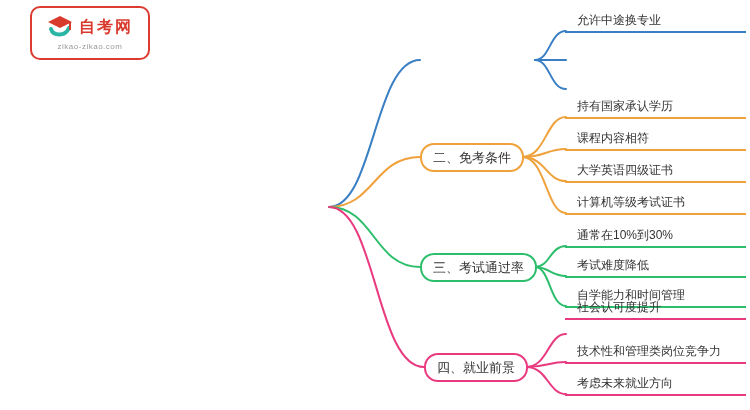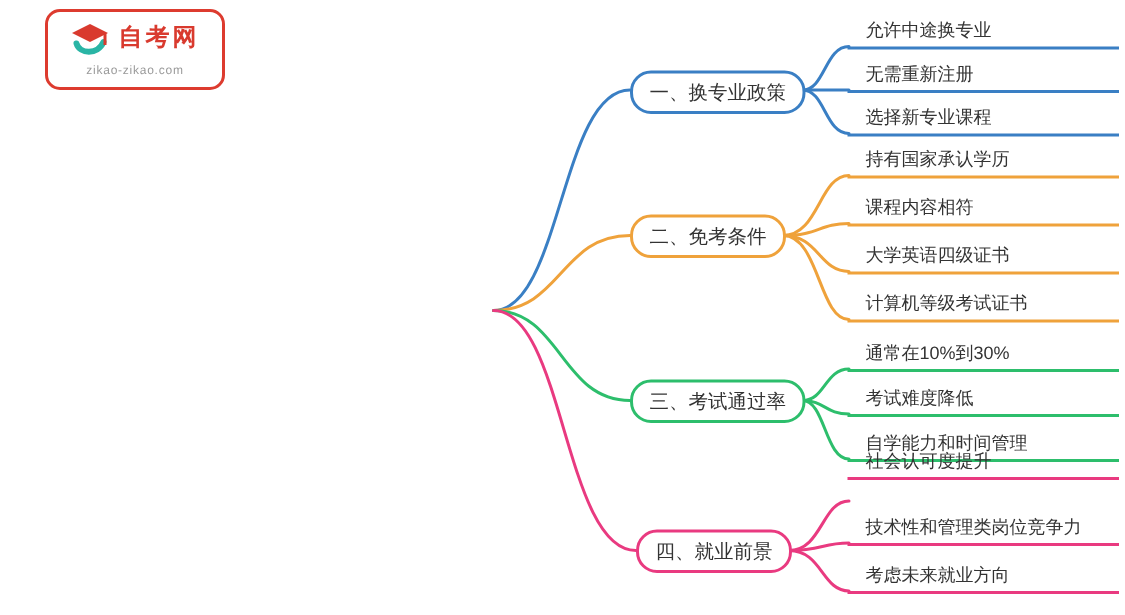--- a/index.html
+++ b/index.html
@@ -22,21 +22,21 @@
         font-size:12px;color:#333;line-height:15px;
         padding:2px 2px 3px 12px;border-bottom:2px solid #999;white-space:nowrap;}
   .leaf.c0{border-color:#3a7fc4;}
   .leaf.c1{border-color:#efa23b;}
   .leaf.c2{border-color:#2dbe6c;}
   .leaf.c3{border-color:#e93a80;}
 
   .logo{position:absolute;left:30px;top:6px;width:120px;height:54px;
         border:2px solid #dd3b2f;border-radius:10px;background:#fff;box-sizing:border-box;
         display:flex;flex-direction:column;align-items:center;justify-content:center;}
-  .logo-row{display:flex;gap:6px;}
+  .logo-row{display:flex;align-items:center;gap:6px;}
   .logo-name{color:#d93a2e;font-size:16px;font-weight:bold;letter-spacing:2px;}
   .logo-domain{color:#9a9a9a;font-size:8px;margin-top:3px;letter-spacing:.5px;}
 </style>
 </head>
 <body>
 
 <div class="canvas">
 
   <svg class="connectors" viewBox="0 0 750 410">
 
@@ -69,28 +69,25 @@
         <path d="M4,14 C6,21 18,22 22,13" stroke="#2ab5a5" stroke-width="4" fill="none" stroke-linecap="round"></path>
         <polygon points="13,1 25,7 13,13 1,7" fill="#d93a2e"></polygon>
         <rect x="22" y="7" width="2" height="8" fill="#d93a2e"></rect>
       </svg>
       <span class="logo-name">自考网</span>
     </div>
     <div class="logo-domain">zikao-zikao.com</div>
   </div>
 
 
-  <div class="node branch b0">一、换专业政策</div>
   <div class="node branch b1">二、免考条件</div>
   <div class="node branch b2">三、考试通过率</div>
   <div class="node branch b3">四、就业前景</div>
 
   <div class="leaf c0" style="top:11px">允许中途换专业</div>
-  <div class="leaf c0" style="top:40px">无需重新注册</div>
-  <div class="leaf c0" style="top:69px">选择新专业课程</div>
 
   <div class="leaf c1" style="top:97px">持有国家承认学历</div>
   <div class="leaf c1" style="top:129px">课程内容相符</div>
   <div class="leaf c1" style="top:161px">大学英语四级证书</div>
   <div class="leaf c1" style="top:193px">计算机等级考试证书</div>
 
   <div class="leaf c2" style="top:226px">通常在10%到30%</div>
   <div class="leaf c2" style="top:256px">考试难度降低</div>
   <div class="leaf c2" style="top:286px">自学能力和时间管理</div>
 

